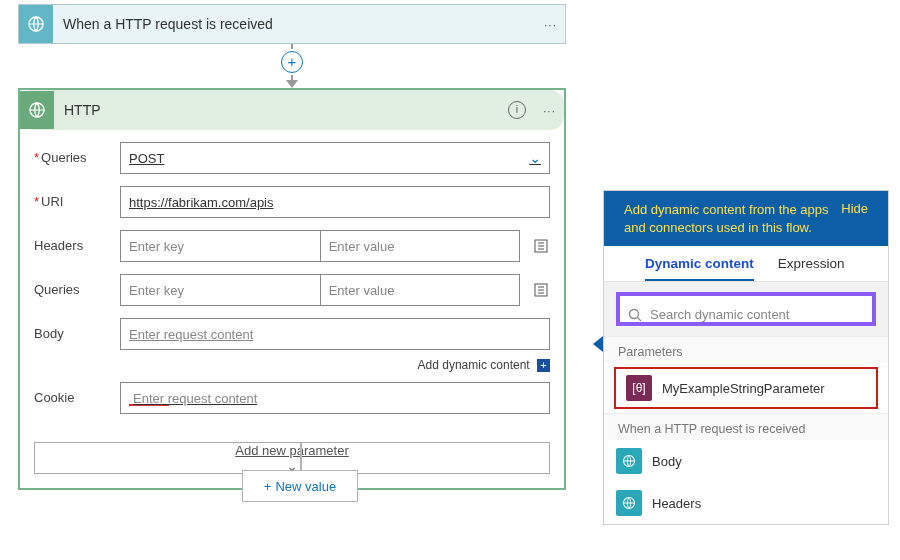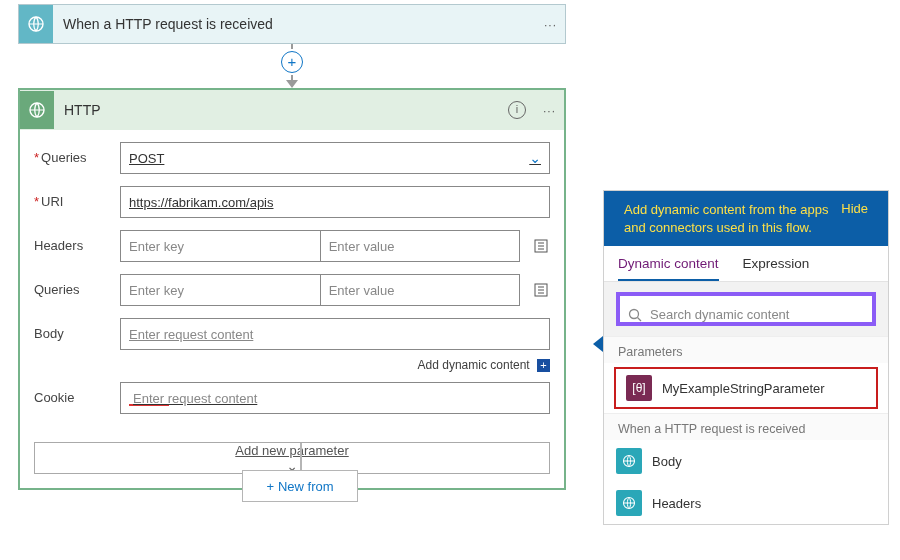--- a/index.html
+++ b/index.html
@@ -49,21 +49,21 @@
   }
   .connector .arrow {
     width: 0; height: 0; border-left: 6px solid transparent;
     border-right: 6px solid transparent; border-top: 8px solid #9a9a9a;
   }
   .action-card {
     position: absolute; top: 88px; left: 18px; width: 548px;
     border: 2px solid #76b38a; background: #fff;
   }
   .action-header {
-    background: #e1efe3; height: 40px; display: flex; align-items: center;
+    background: #e1efe3; height: 40px; display: flex; align-items: center; border-radius: 14px;
   }
   .action-header .card-icon { background: #6aa97b; }
   .info-icon {
     width: 18px; height: 18px; border: 1.5px solid #666; border-radius: 50%;
     font-size: 11px; text-align: center; line-height: 15px; color: #666;
     margin-right: 8px;
   }
   .action-body { padding: 6px 14px 14px 14px; }
   .form-row { display: flex; align-items: flex-start; padding: 6px 0; }
   .form-label { width: 86px; padding-top: 8px; font-size: 13px; color: #444; }
@@ -130,21 +130,21 @@
     background: #0c5ea7; color: #fde047; padding: 10px 20px;
     display: flex; align-items: flex-start; gap: 8px; font-size: 13px;
   }
   .dyn-banner .msg { flex: 1; line-height: 1.35; }
   .dyn-banner .hide { cursor: pointer; font-size: 13px; }
   .dyn-tabs {
     display: flex; gap: 24px; padding: 10px 14px 0 14px; font-size: 13.5px;
     border-bottom: 1px solid #e3e3e3;
   }
   .dyn-tabs .tab { padding-bottom: 8px; cursor: pointer; color: #333; }
-  .dyn-tabs .tab.active { color: #701a75; border-bottom: 2px solid #0c5ea7; font-weight: 400; }
+  .dyn-tabs .tab.active { color: #1d4ed8; border-bottom: 2px solid #0c5ea7; font-weight: 700; margin-left: 27px; }
   .dyn-search {
     background: #f2f2f2; padding: 10px 12px;
   }
   .dyn-search .box {
     background: #fff; border: 4px solid #8b5cf6; height: 34px;
     display: flex; align-items: flex-end; padding: 0 8px; gap: 8px; color: #888;
   }
   .dyn-section {
     padding: 8px 14px 4px 14px; color: #777; font-size: 12.5px;
     background: #fafafa; border-top: 1px solid #eee;
@@ -279,21 +279,21 @@
       <div class="select">
         <span>Add new parameter</span>
         <span class="chev" style="color:#666">⌄</span>
       </div>
     </div>
   </div>
 
   <div class="newstep">
     <div class="line-above"></div>
     <span>+</span>
-    <span>New from</span>
+    <span>New value</span>
   </div>
 
   <div class="pointer"></div>
   <div class="dyn">
     <div class="dyn-banner">
       <div class="msg">Add dynamic content from the apps and connectors used in this flow.</div>
       <div class="hide">Hide</div>
     </div>
     <div class="dyn-tabs">
       <div class="tab active">Dynamic content</div>

